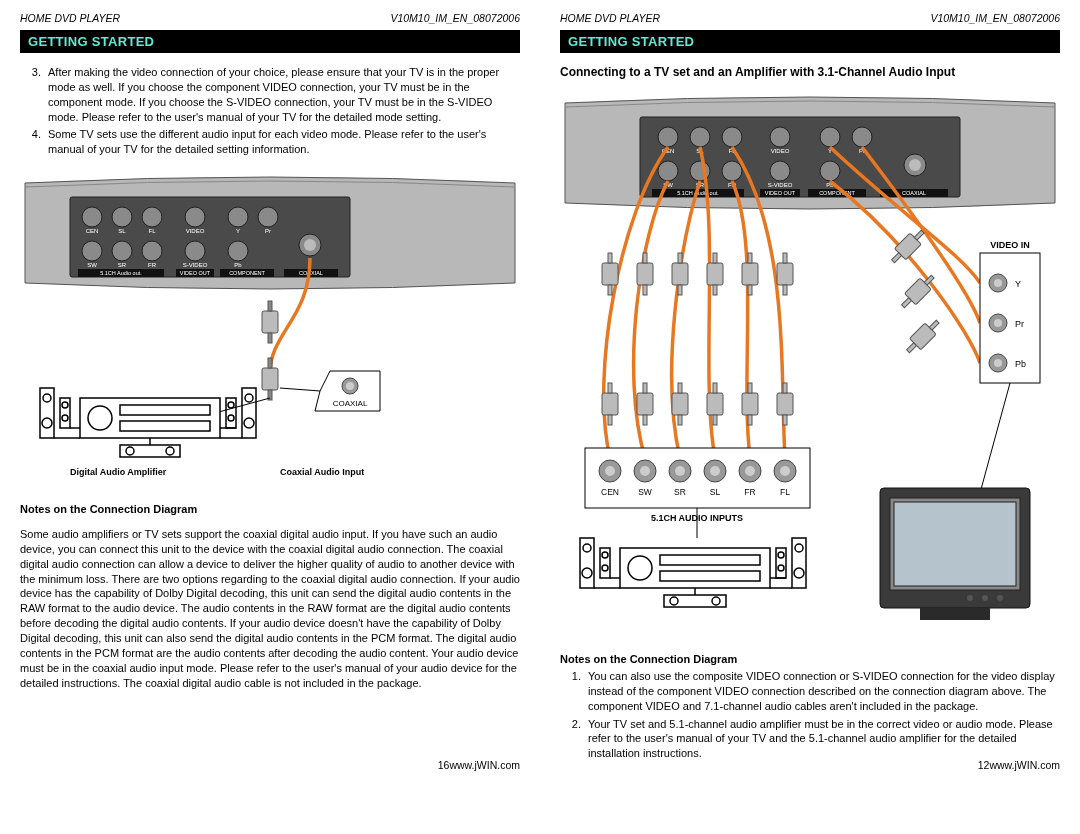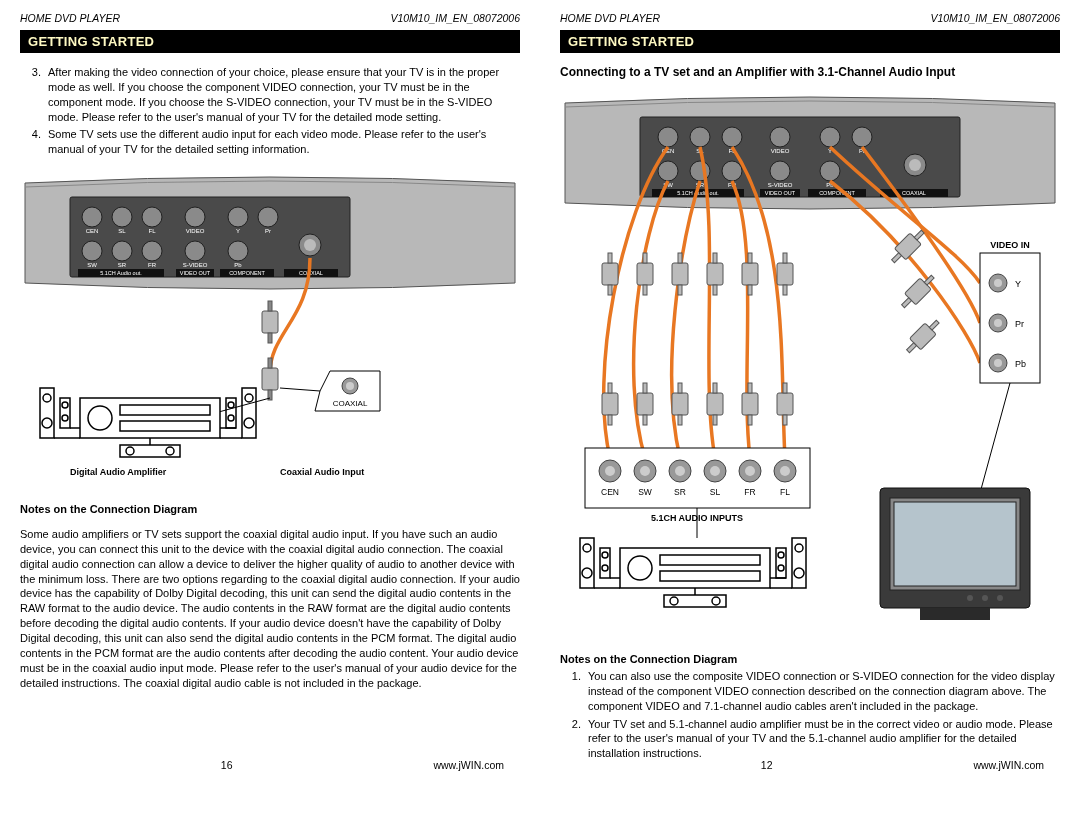--- a/index.html
+++ b/index.html
@@ -23,21 +23,21 @@
   }
   .header {
     display: flex;
     justify-content: space-between;
     font-style: italic;
     font-size: 10.5px;
     margin-bottom: 6px;
   }
   .section-bar {
     background: #000;
-    color: #fef9c3;
+    color: #5eead4;
     font-weight: bold;
     font-size: 13px;
     padding: 4px 8px;
     margin-bottom: 12px;
     letter-spacing: 0.3px;
   }
   .subtitle {
     font-weight: bold;
     font-size: 12px;
     margin: 8px 0 6px 0;
@@ -56,28 +56,27 @@
     line-height: 1.35;
     margin-bottom: 3px;
     padding-left: 4px;
   }
   .diagram {
     width: 500px;
     margin: 8px 0 8px 0;
   }
   .footer {
     display: flex;
-    justify-content: space-between;
+    justify-content: flex-end;
     font-size: 10.5px;
     position: absolute;
     bottom: 8px;
     left: 0;
-    right: 16px;
+    right: 0;
     padding: 0 20px;
-    gap: 38px;
   }
   
   .svgtext { font-family: Arial, Helvetica, sans-serif; }
 </style>
 </head>
 <body>
 
 <div class="spread">
 
   <div class="page">

